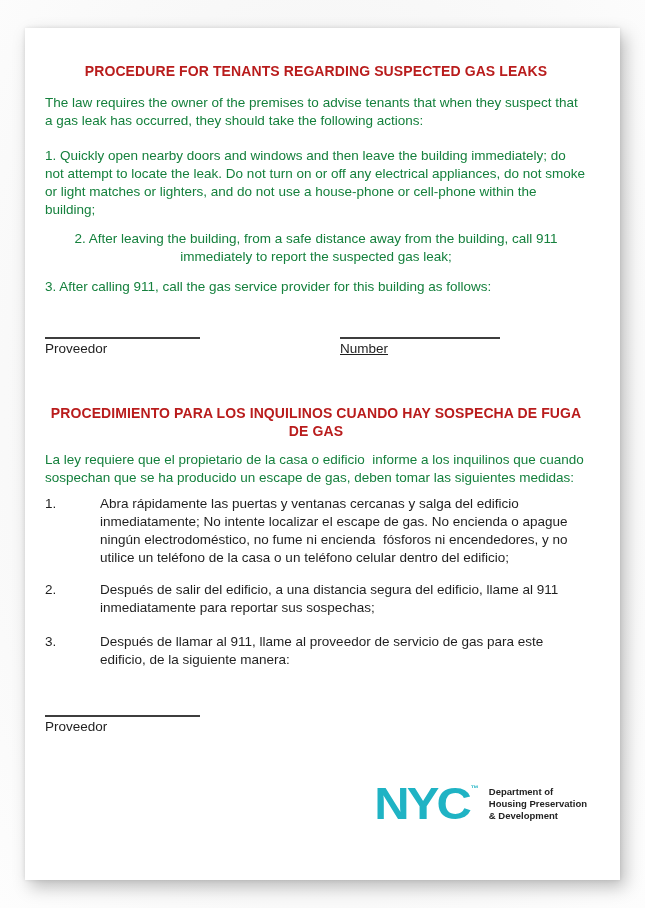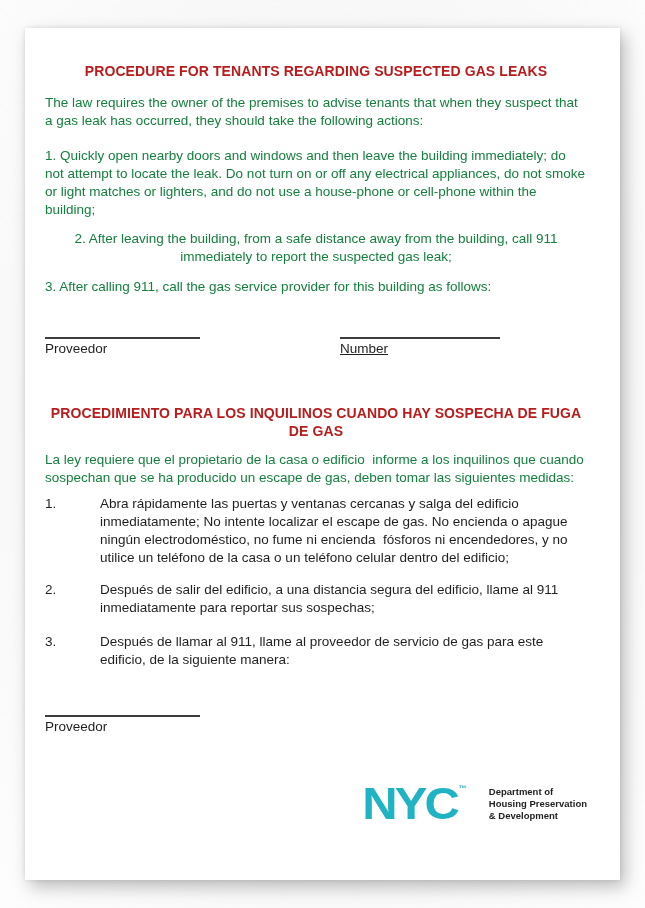--- a/index.html
+++ b/index.html
@@ -105,21 +105,21 @@
     transform-origin: top left;
   }
   .nyc-tm {
     font-size: 8px;
     line-height: 8px;
     margin-left: 2px;
     margin-top: 1px;
     font-weight: bold;
   }
   .agency {
-    margin-left: 22px;
+    margin-left: 10px;
     font-size: 9.5px;
     line-height: 12px;
     font-weight: bold;
     color: #222222;
     padding-top: 2px;
   }
 </style>
 </head>
 <body>
 

